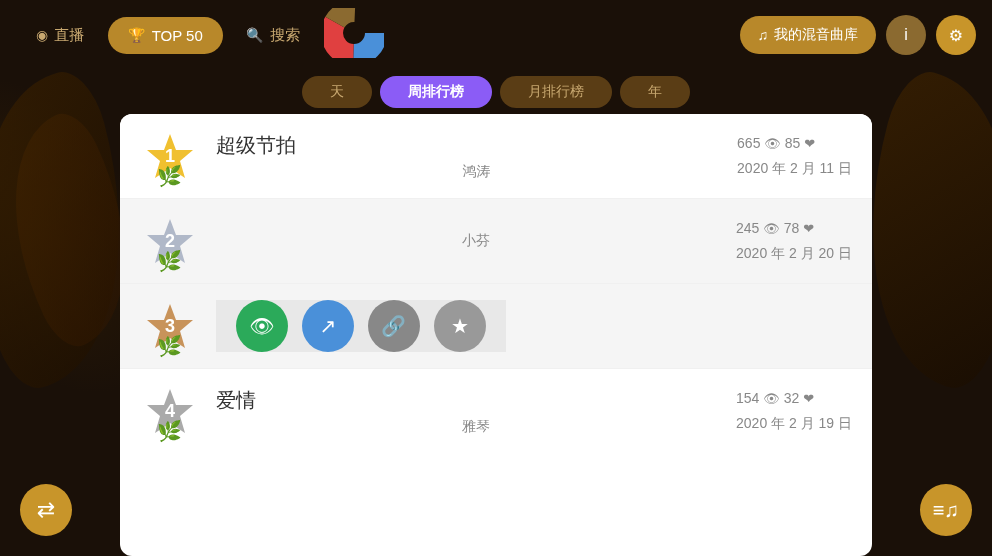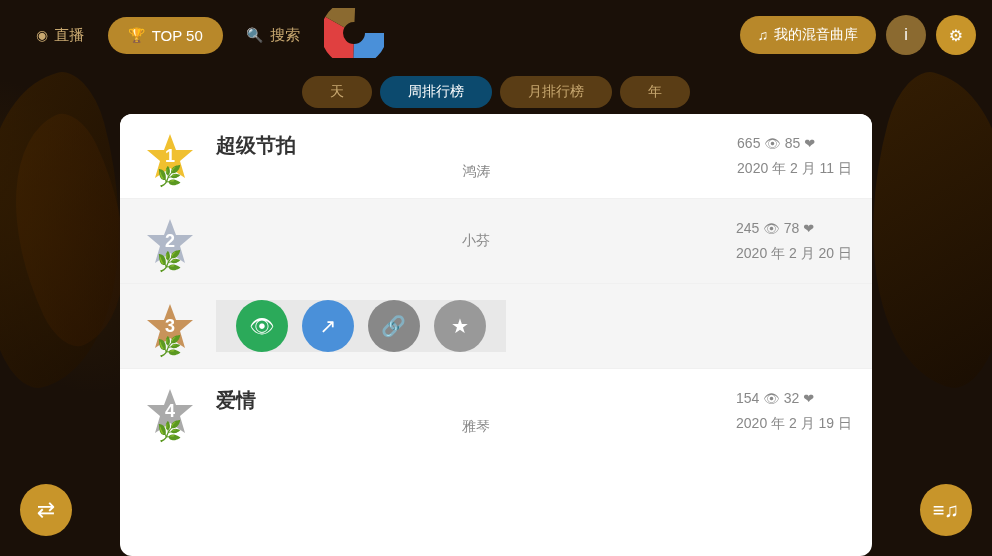--- a/index.html
+++ b/index.html
@@ -145,22 +145,23 @@
     .sub-tab {
       padding: 7px 28px;
       border-radius: 20px;
       font-size: 14px;
       color: #c8a870;
       background: #5a3d15;
       cursor: pointer;
       border: none;
     }
     .sub-tab.active {
-      background: #0c4a6e;
-      color: #fff;
+      background: #8b5cf6;
+      color: #fff;
+      font-weight: bold;
     }
 
     
     .content-area {
       flex: 1;
       background: transparent;
       overflow: hidden;
       position: relative;
       margin: 0 120px;
     }
@@ -232,21 +233,21 @@
       transform: translateX(-50%);
       font-size: 20px;
     }
 
     
     .track-info {
       flex: 1;
     }
     .track-title {
       font-size: 20px;
-      font-weight: 700;
+      font-weight: 400;
       color: #333;
       margin-bottom: 4px;
     }
     .track-artist {
       font-size: 14px;
       color: #888;
       text-align: center;
     }
 
     

